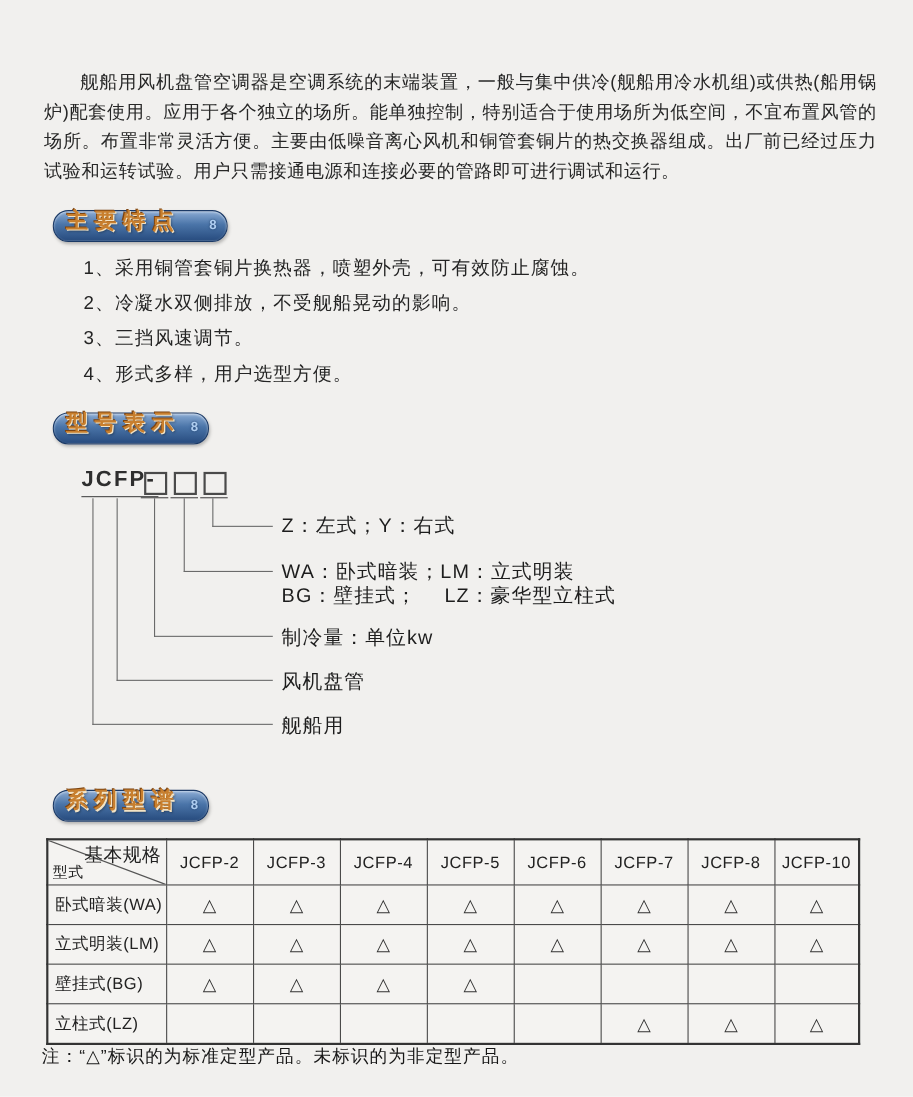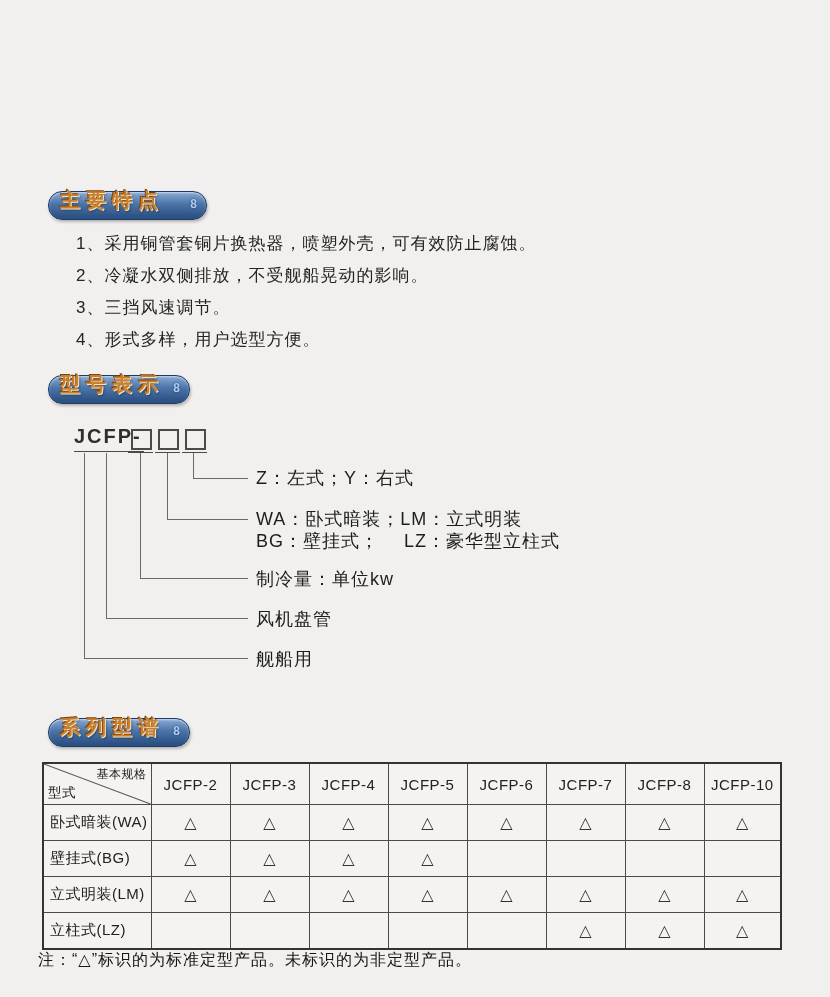--- a/index.html
+++ b/index.html
@@ -75,34 +75,35 @@
     text-align:center;letter-spacing:.5px;
   }
   .series-table td{
     height:33px;font-size:16px;color:#333;text-align:center;
   }
   .series-table td.row-label{
     font-size:15px;text-align:left;padding-left:6px;letter-spacing:.5px;color:#222;
   }
   .corner-cell{position:relative;padding:0;}
   .corner-cell svg{position:absolute;left:0;top:0;width:100%;height:100%;}
-  .corner-top{position:absolute;top:2px;right:4px;font-size:12px;color:#222;}
+  .corner-top{position:absolute;top:2px;right:4px;font-size:17px;color:#222;}
   .corner-bottom{position:absolute;bottom:2px;left:4px;font-size:13.5px;color:#222;}
   .tri{font-size:16px;color:#3a3a3a;}
   .note{
     position:absolute;left:38px;top:950px;
     font-size:16px;letter-spacing:1px;color:#161616;
   }
 </style>
 </head>
 <body>
 
 <div class="page">
 
 
+  <div class="intro">舰船用风机盘管空调器是空调系统的末端装置，一般与集中供冷(舰船用冷水机组)或供热(船用锅炉)配套使用。应用于各个独立的场所。能单独控制，特别适合于使用场所为低空间，不宜布置风管的场所。布置非常灵活方便。主要由低噪音离心风机和铜管套铜片的热交换器组成。出厂前已经过压力试验和运转试验。用户只需接通电源和连接必要的管路即可进行调试和运行。</div>
 
   <div class="badge" style="top:191px;padding-left:17px;">
     <span class="badge-text">主要特点</span>
     <span class="badge-suffix">8</span>
   </div>
 
   <div class="features">
     <div class="feature-item">1、采用铜管套铜片换热器，喷塑外壳，可有效防止腐蚀。</div>
     <div class="feature-item">2、冷凝水双侧排放，不受舰船晃动的影响。</div>
     <div class="feature-item">3、三挡风速调节。</div>
@@ -177,40 +178,40 @@
       <td class="tri">△</td>
       <td class="tri">△</td>
       <td class="tri">△</td>
       <td class="tri">△</td>
       <td class="tri">△</td>
       <td class="tri">△</td>
       <td class="tri">△</td>
       <td class="tri">△</td>
     </tr>
     <tr>
+      <td class="row-label">立式明装(LM)</td>
+      <td class="tri">△</td>
+      <td class="tri">△</td>
+      <td class="tri">△</td>
+      <td class="tri">△</td>
+      <td class="tri">△</td>
+      <td class="tri">△</td>
+      <td class="tri">△</td>
+      <td class="tri">△</td>
+    </tr>
+    <tr>
       <td class="row-label">壁挂式(BG)</td>
       <td class="tri">△</td>
       <td class="tri">△</td>
       <td class="tri">△</td>
       <td class="tri">△</td>
       <td class="tri"></td>
       <td class="tri"></td>
       <td class="tri"></td>
       <td class="tri"></td>
-    </tr>
-    <tr>
-      <td class="row-label">立式明装(LM)</td>
-      <td class="tri">△</td>
-      <td class="tri">△</td>
-      <td class="tri">△</td>
-      <td class="tri">△</td>
-      <td class="tri">△</td>
-      <td class="tri">△</td>
-      <td class="tri">△</td>
-      <td class="tri">△</td>
     </tr>
     <tr>
       <td class="row-label">立柱式(LZ)</td>
       <td class="tri"></td>
       <td class="tri"></td>
       <td class="tri"></td>
       <td class="tri"></td>
       <td class="tri"></td>
       <td class="tri">△</td>
       <td class="tri">△</td>

